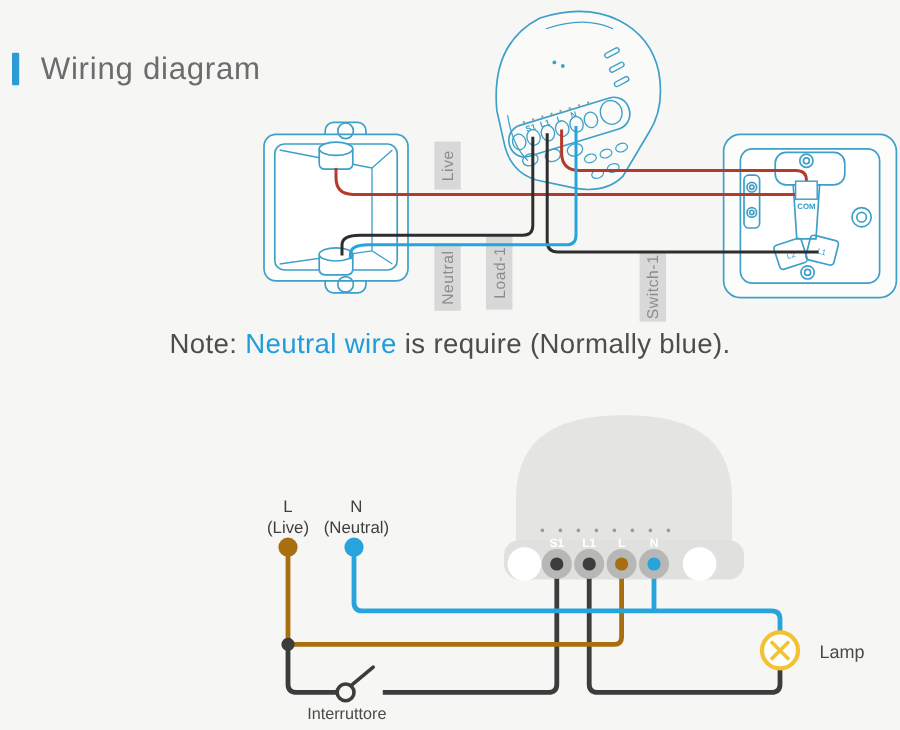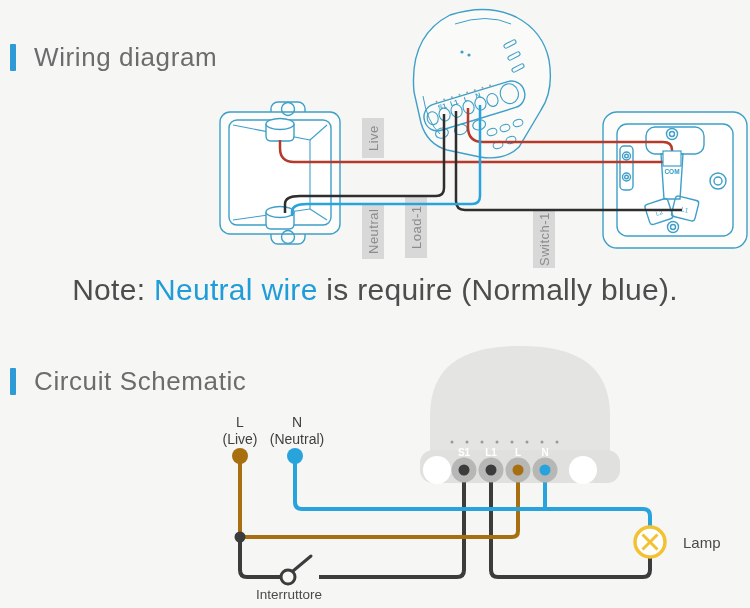--- a/index.html
+++ b/index.html
@@ -4,45 +4,41 @@
 <style>
   html,body{margin:0;padding:0;}
   body{font-family:"Liberation Sans",sans-serif;background:#f6f6f4;}
   #page{position:relative;width:750px;height:608px;background:#f6f6f4;overflow:hidden;}
 
   .heading{position:absolute;left:10px;display:flex;align-items:center;gap:18px;}
   .heading .bar{display:inline-block;width:6px;height:27px;background:#2e9bd6;border-radius:1px;}
   .heading .txt{font-size:26px;color:#6c6c6c;letter-spacing:0.6px;}
 
   #note{position:absolute;top:273px;left:0;width:750px;text-align:center;
-        font-size:30px;color:#4d4d4d;letter-spacing:0.3px;}
+        font-size:23px;color:#4d4d4d;letter-spacing:0.3px;}
   #note .hl{color:#1f9cd9;}
 
   .chip{position:absolute;background:#d8d8d8;color:#8c8c8c;
         writing-mode:vertical-rl;transform:rotate(180deg);
         display:flex;align-items:center;justify-content:center;
         font-size:13px;letter-spacing:0.5px;}
 
   #art{position:absolute;left:0;top:0;pointer-events:none;}
   svg text{font-family:"Liberation Sans",sans-serif;}
 </style>
 </head>
 <body>
 
 <div id="page">
 
   <div class="heading" style="top:42px;">
     <span class="bar"></span>
     <span class="txt">Wiring diagram</span>
   </div>
 
-  <div class="heading" style="top:366px;">
-    <span class="bar"></span>
-    <span class="txt">Circuit Schematic</span>
-  </div>
 
   <div id="note"><span>Note: </span><span class="hl">Neutral wire</span><span> is require (Normally blue).</span></div>
 
   <div class="chip" style="left:362px;top:118px;width:22px;height:40px;">Live</div>
   <div class="chip" style="left:362px;top:203px;width:22px;height:56px;">Neutral</div>
   <div class="chip" style="left:405px;top:196px;width:22px;height:62px;">Load-1</div>
   <div class="chip" style="left:533px;top:210px;width:22px;height:58px;">Switch-1</div>
 
   <svg id="art" width="750" height="608" viewBox="0 0 750 608">
 

